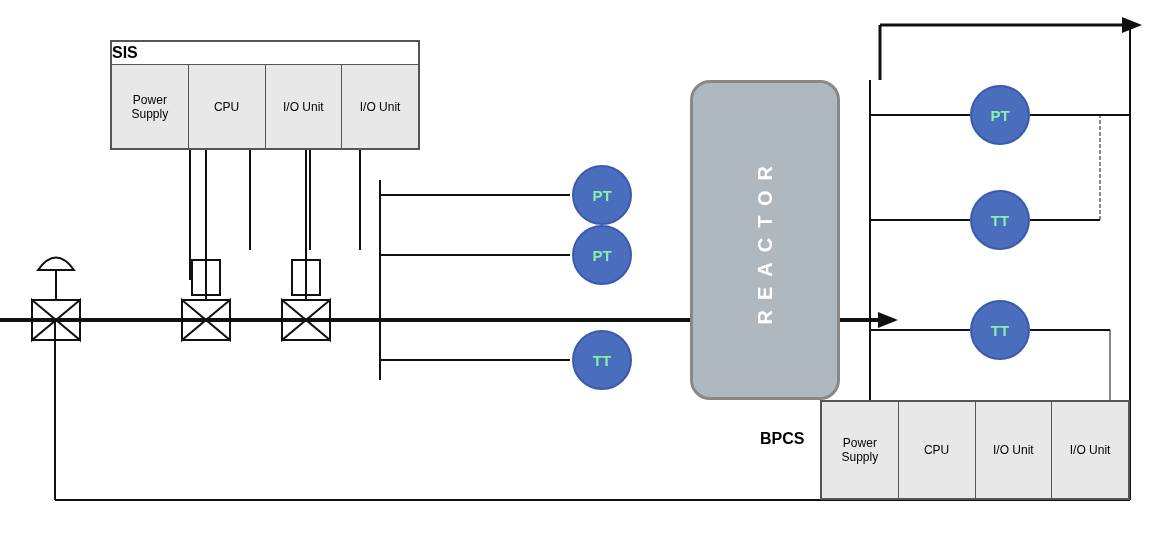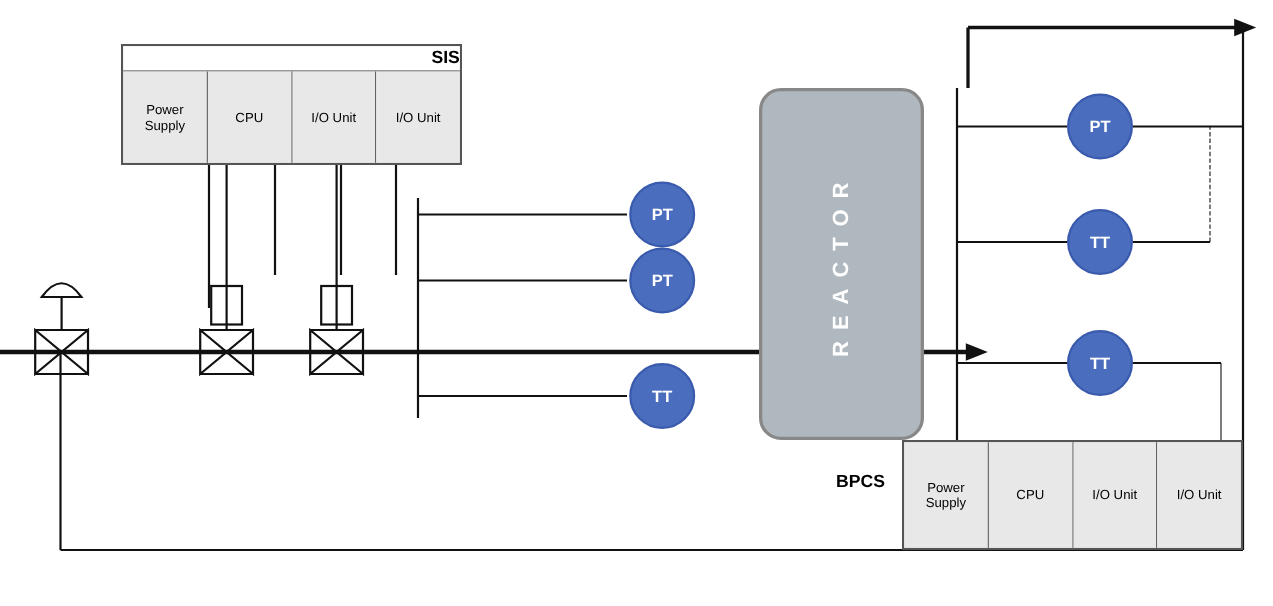--- a/index.html
+++ b/index.html
@@ -27,21 +27,21 @@
       top: 40px;
       left: 110px;
       width: 310px;
       height: 110px;
       border: 2px solid #555;
       background: #e8e8e8;
       display: flex;
       flex-direction: column;
     }
     .sis-label {
-      text-align: right;
+      text-align: left;
       font-weight: bold;
       font-size: 16px;
       padding: 2px 0;
       background: #fff;
       border-bottom: 1px solid #555;
     }
     .sis-cells {
       display: flex;
       flex: 1;
     }
@@ -118,21 +118,21 @@
 
     .sensor-circle {
       position: absolute;
       width: 60px;
       height: 60px;
       border-radius: 50%;
       background: #4a6dbd;
       display: flex;
       align-items: center;
       justify-content: center;
-      color: #ffffff;
+      color: #86efac;
       font-size: 15px;
       font-weight: bold;
       border: 2px solid #3a5aad;
     }
   </style>
 </head>
 <body>
 
 <div id="canvas">
 

